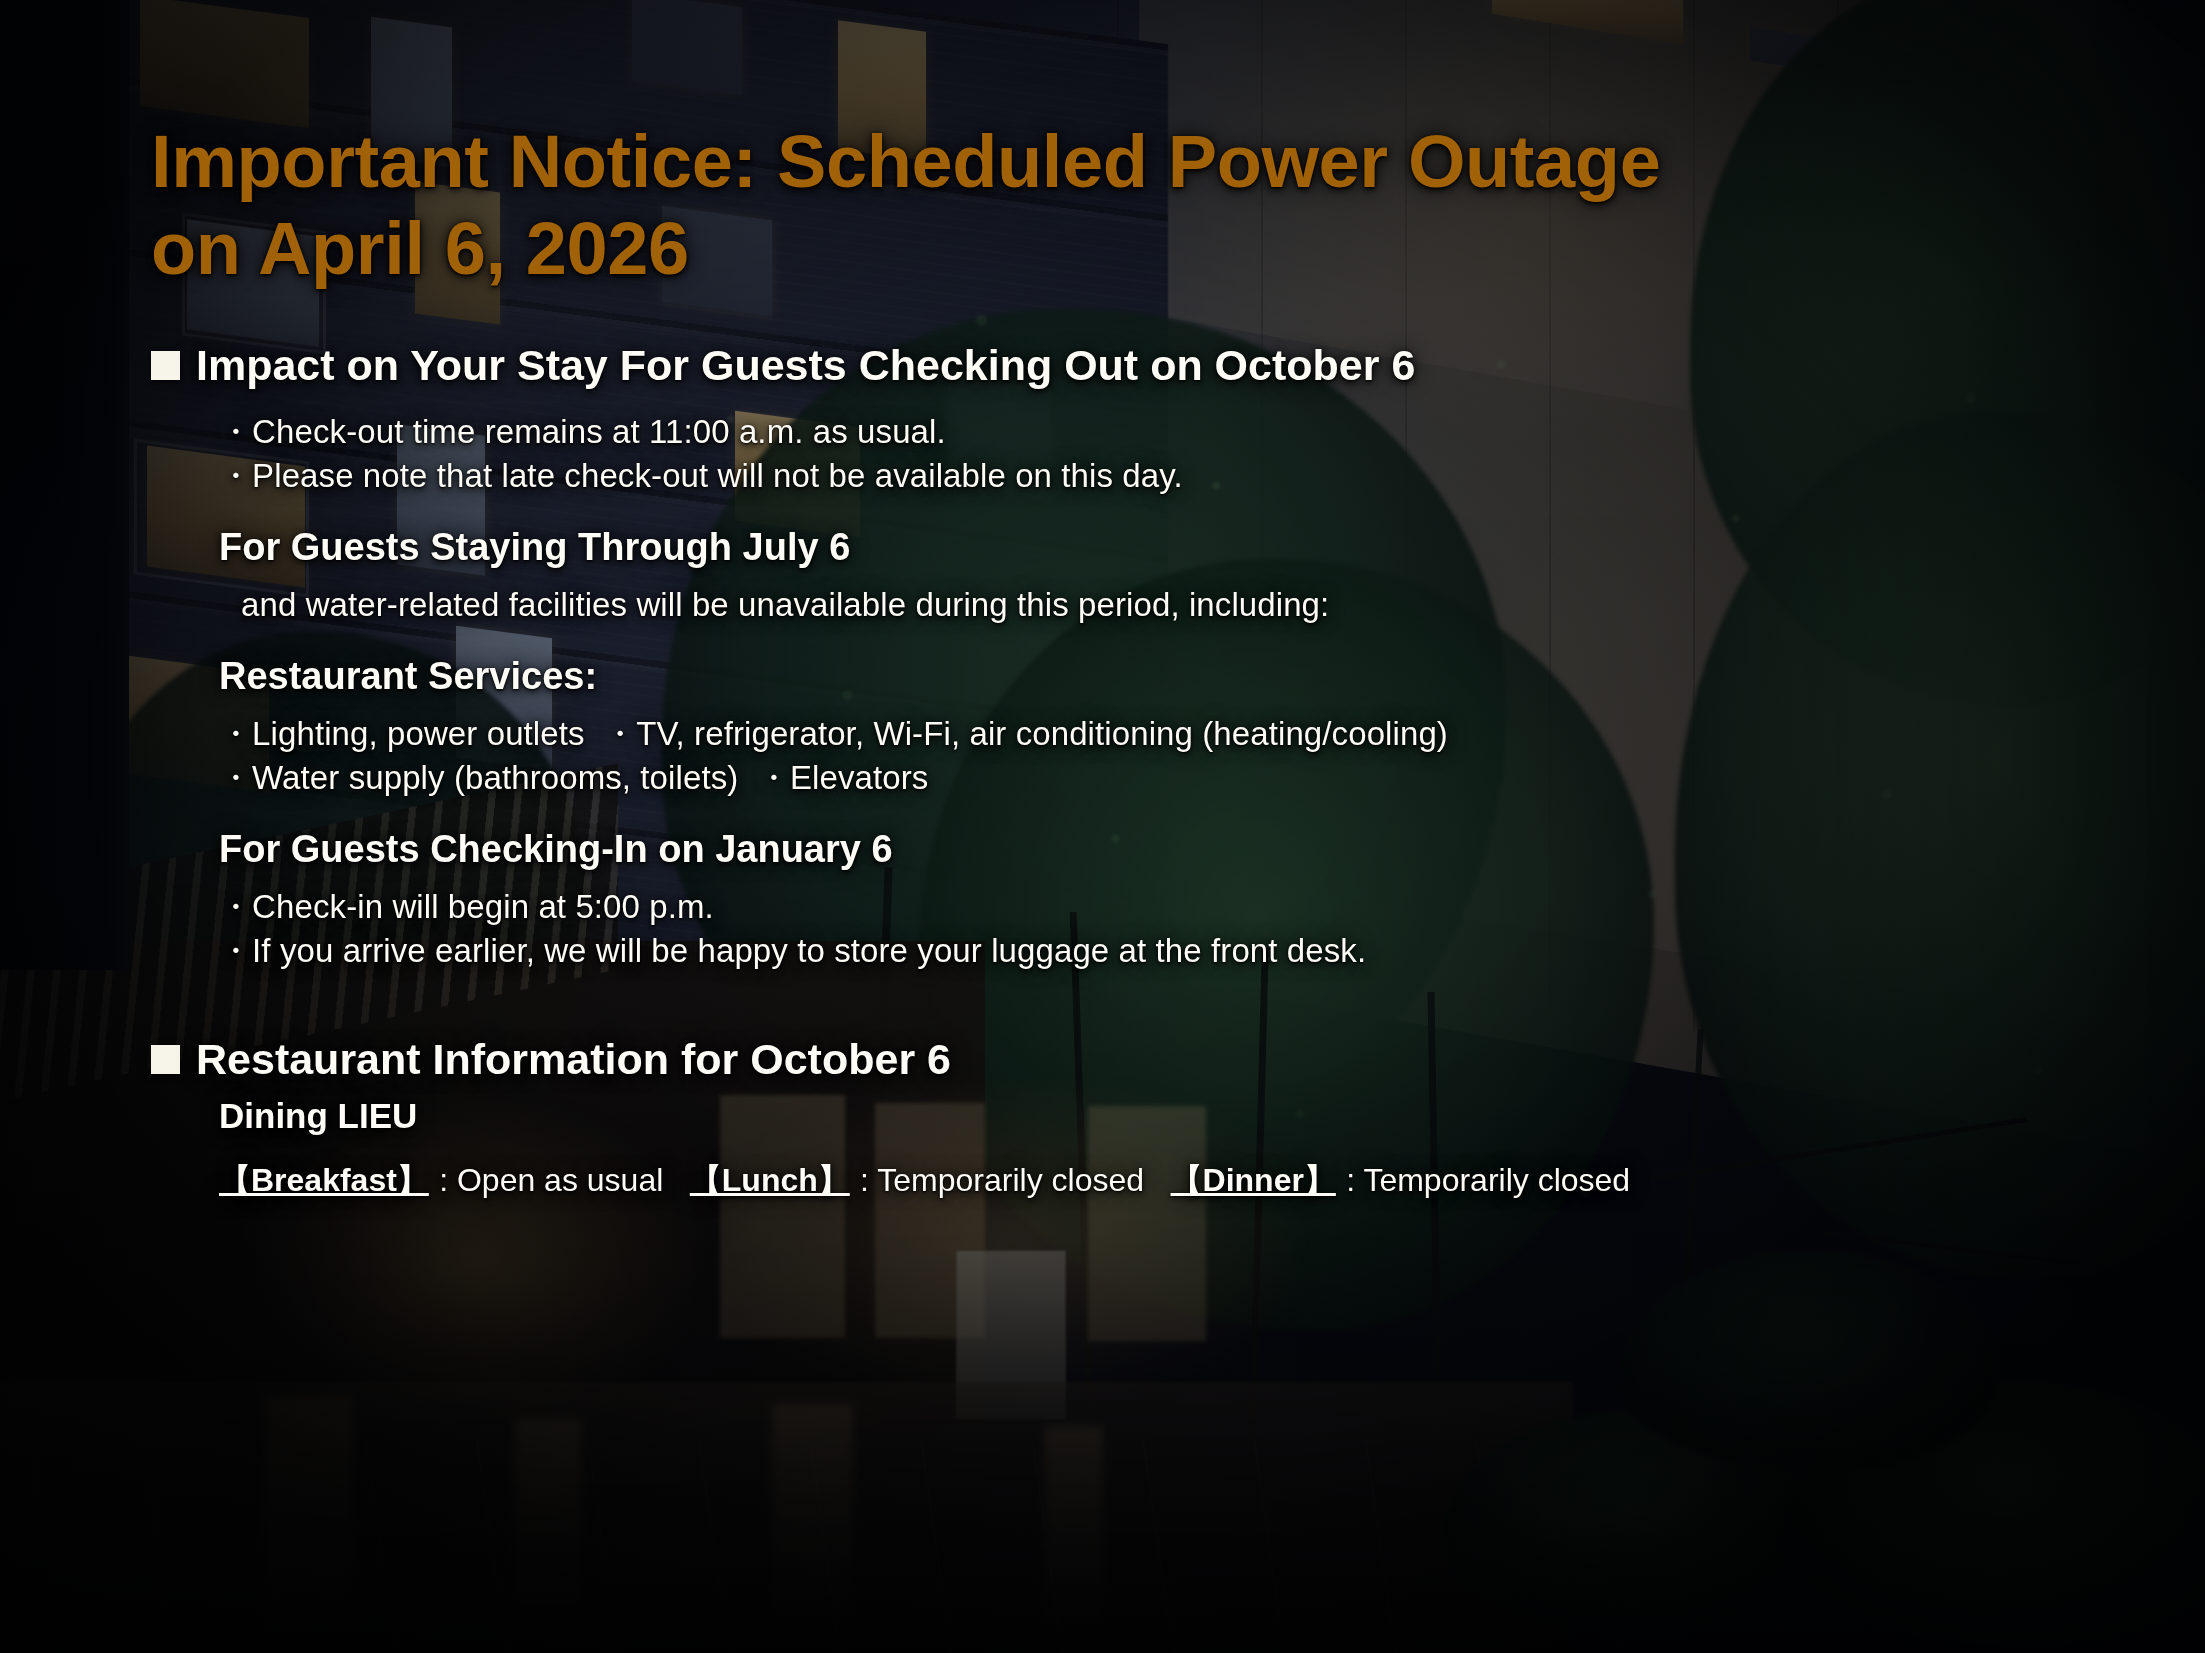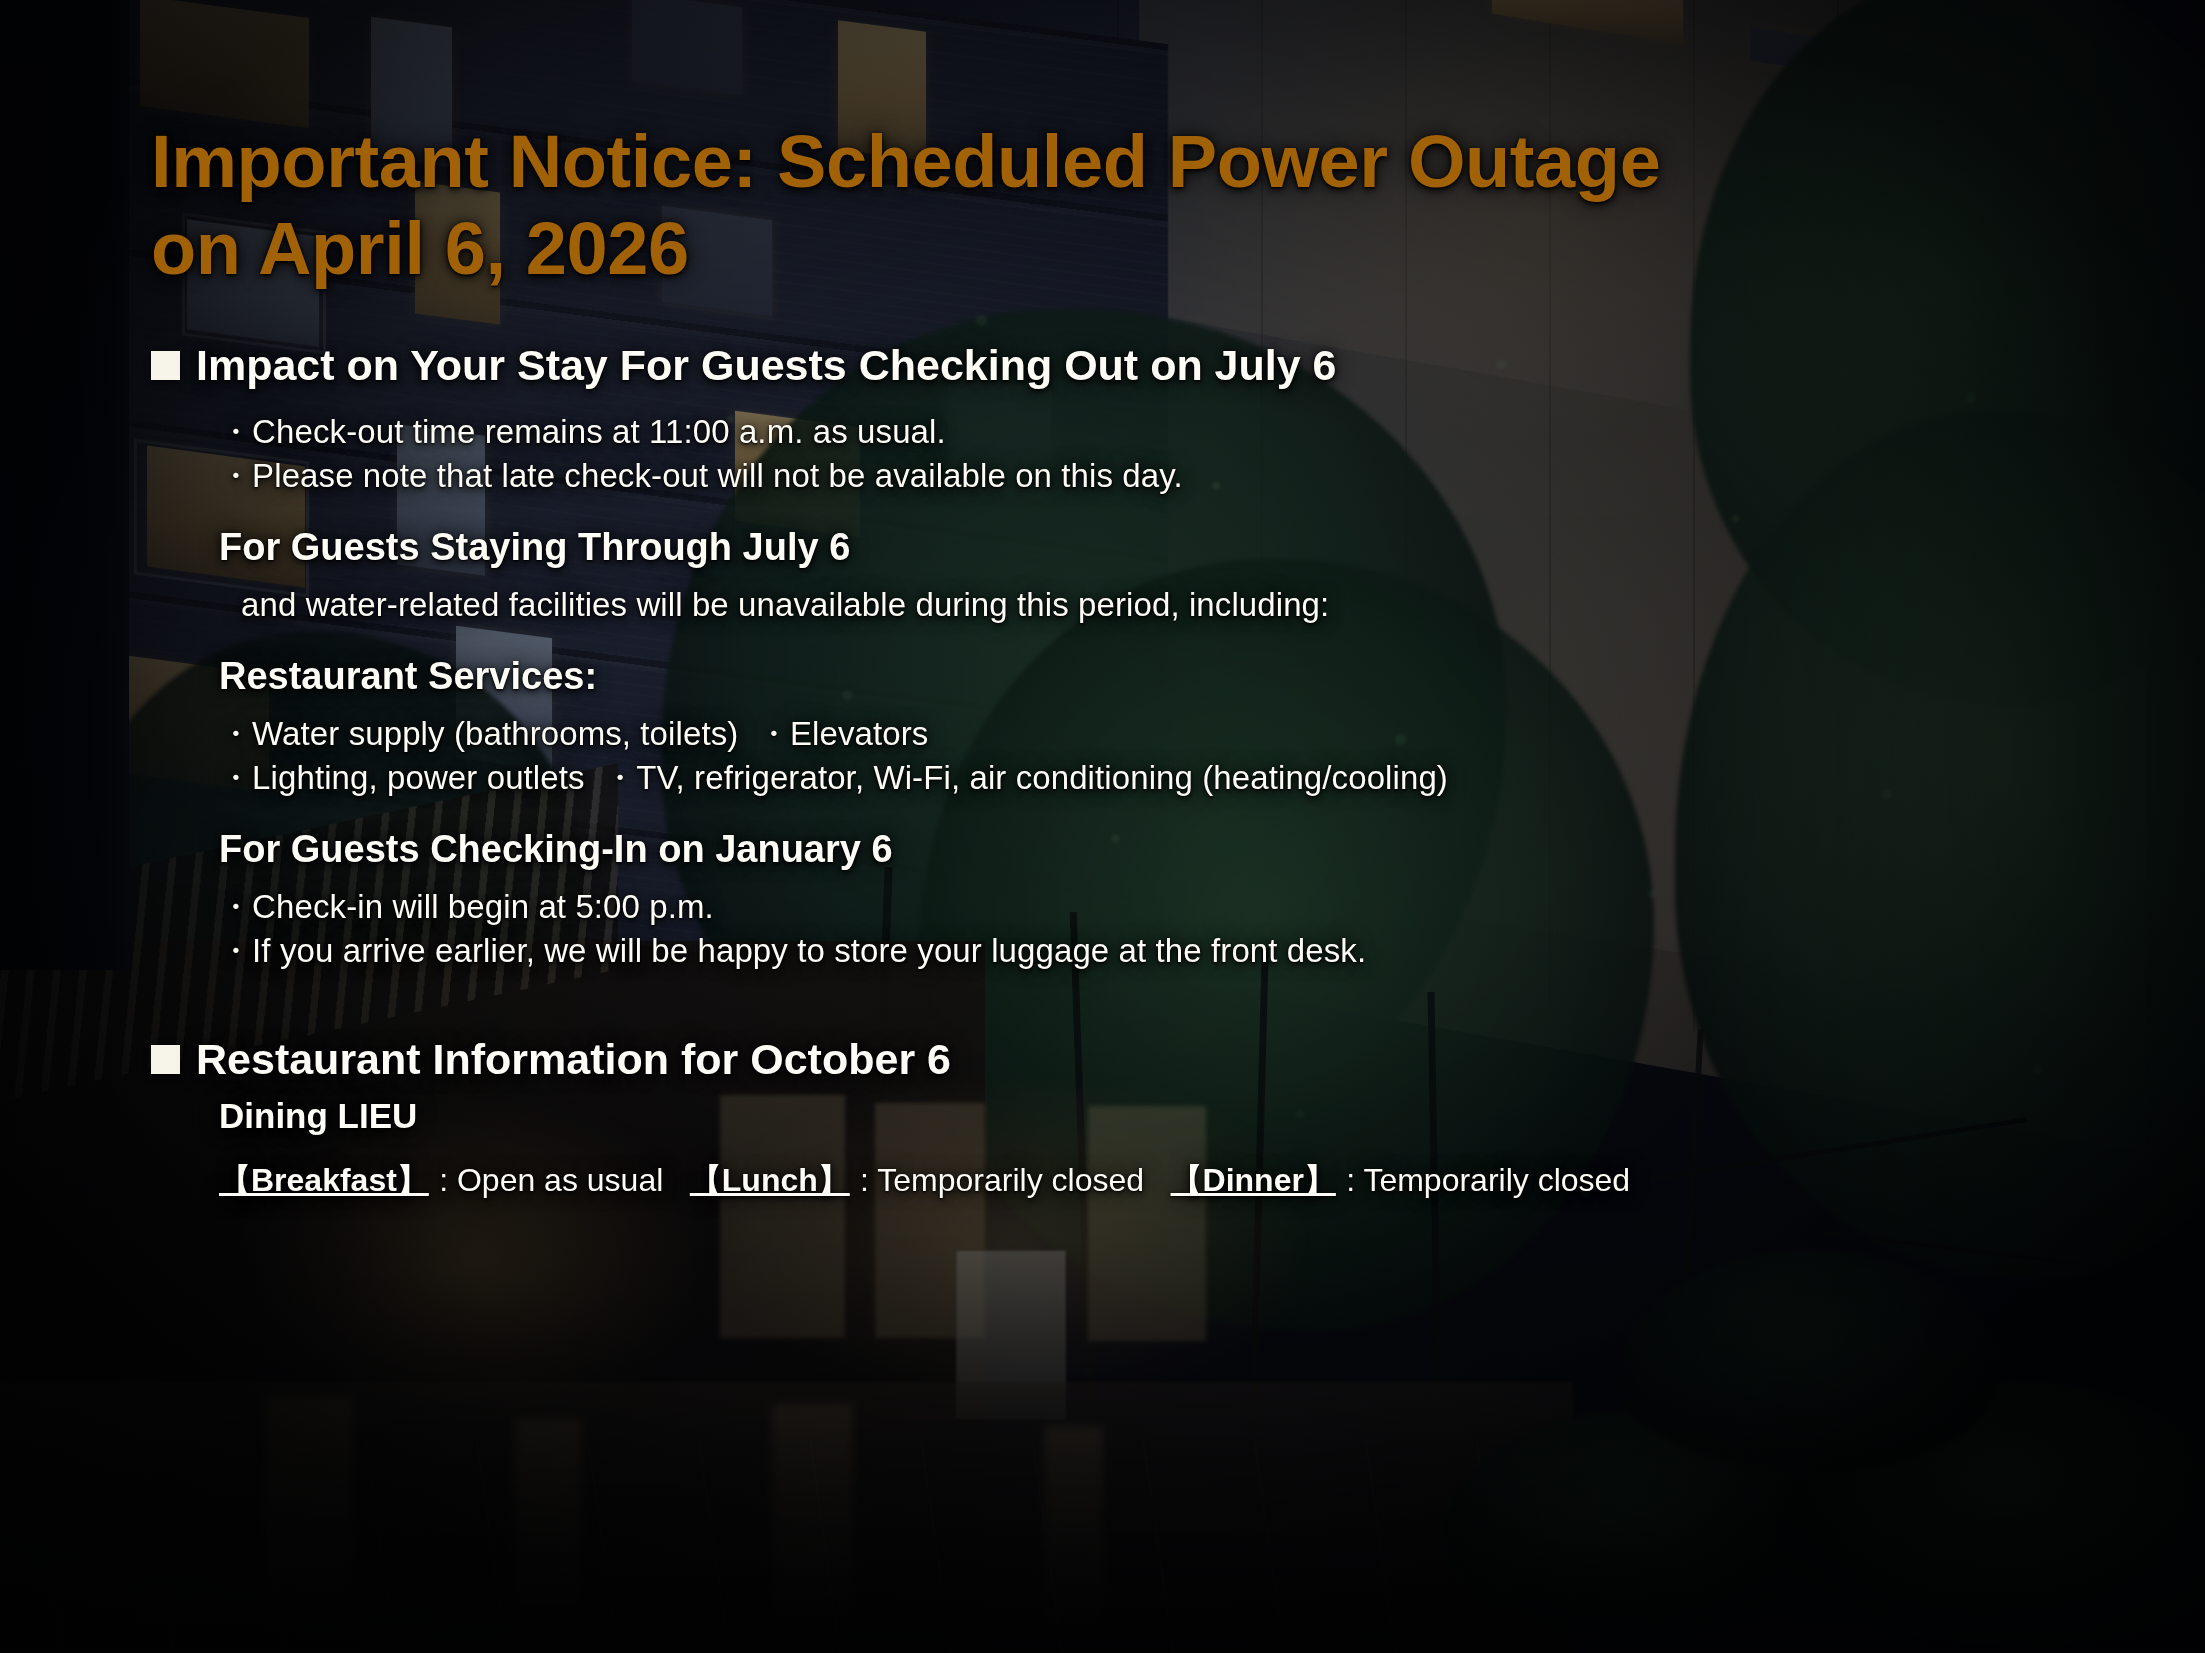--- a/index.html
+++ b/index.html
@@ -346,37 +346,37 @@
 
   <div class="content">
 
     <h1 class="title">
       <span class="t-line">Important Notice: Scheduled Power Outage</span>
       <span class="t-line">on April 6, 2026</span>
     </h1>
 
     <div class="sec-head">
       <span class="sq"></span>
-      <span>Impact on Your Stay For Guests Checking Out on July 6</span>
+      <span>Impact on Your Stay For Guests Checking Out on October 6</span>
     </div>
 
     <div class="bullets">
       <div class="bline">・Check-out time remains at 11:00 a.m. as usual.</div>
       <div class="bline">・Please note that late check-out will not be available on this day.</div>
     </div>
 
     <div class="sub-head">For Guests Staying Through July 6</div>
     <div class="bullets">
       <div class="bline cont">and water-related facilities will be unavailable during this period, including:</div>
     </div>
 
     <div class="sub-head">Restaurant Services:</div>
     <div class="bullets">
+      <div class="bline">・Lighting, power outlets  ・TV, refrigerator, Wi-Fi, air conditioning (heating/cooling)</div>
       <div class="bline">・Water supply (bathrooms, toilets)  ・Elevators</div>
-      <div class="bline">・Lighting, power outlets  ・TV, refrigerator, Wi-Fi, air conditioning (heating/cooling)</div>
     </div>
 
     <div class="sub-head">For Guests Checking-In on January 6</div>
     <div class="bullets">
       <div class="bline">・Check-in will begin at 5:00 p.m.</div>
       <div class="bline">・If you arrive earlier, we will be happy to store your luggage at the front desk.</div>
     </div>
 
     <div class="gap-b"></div>
 

